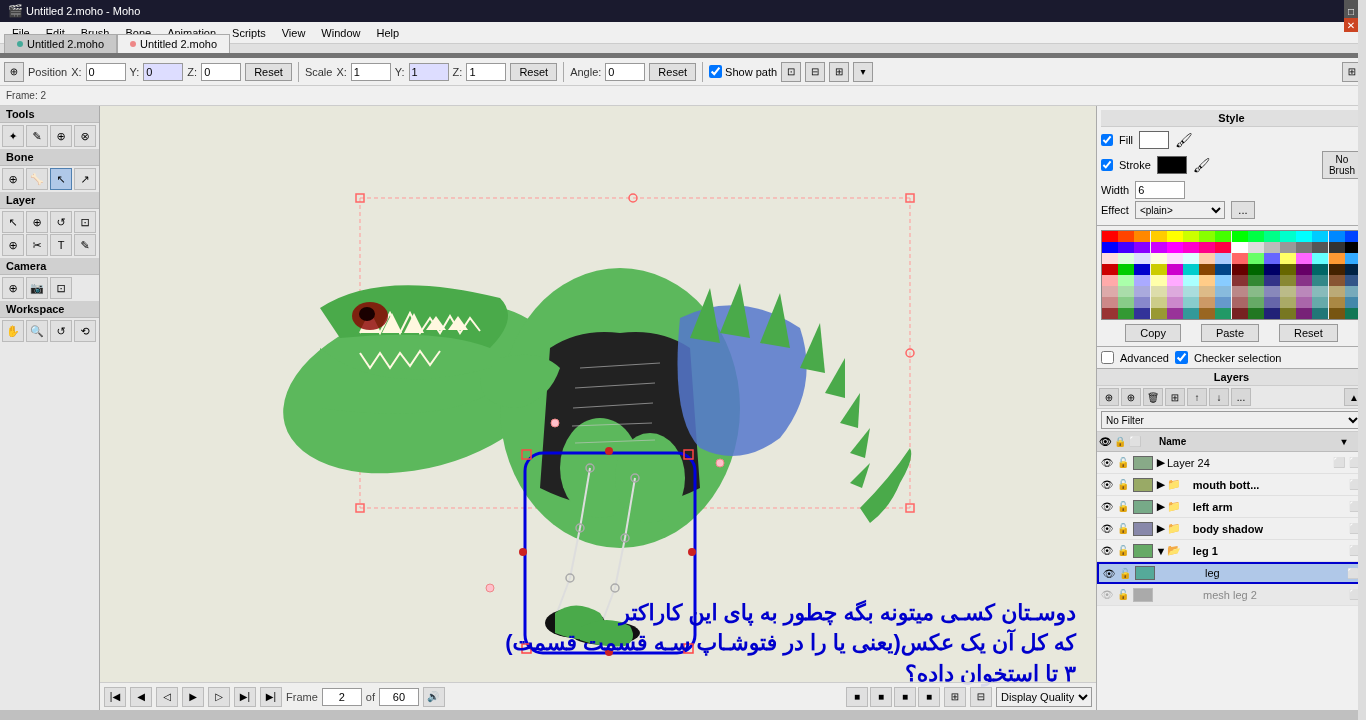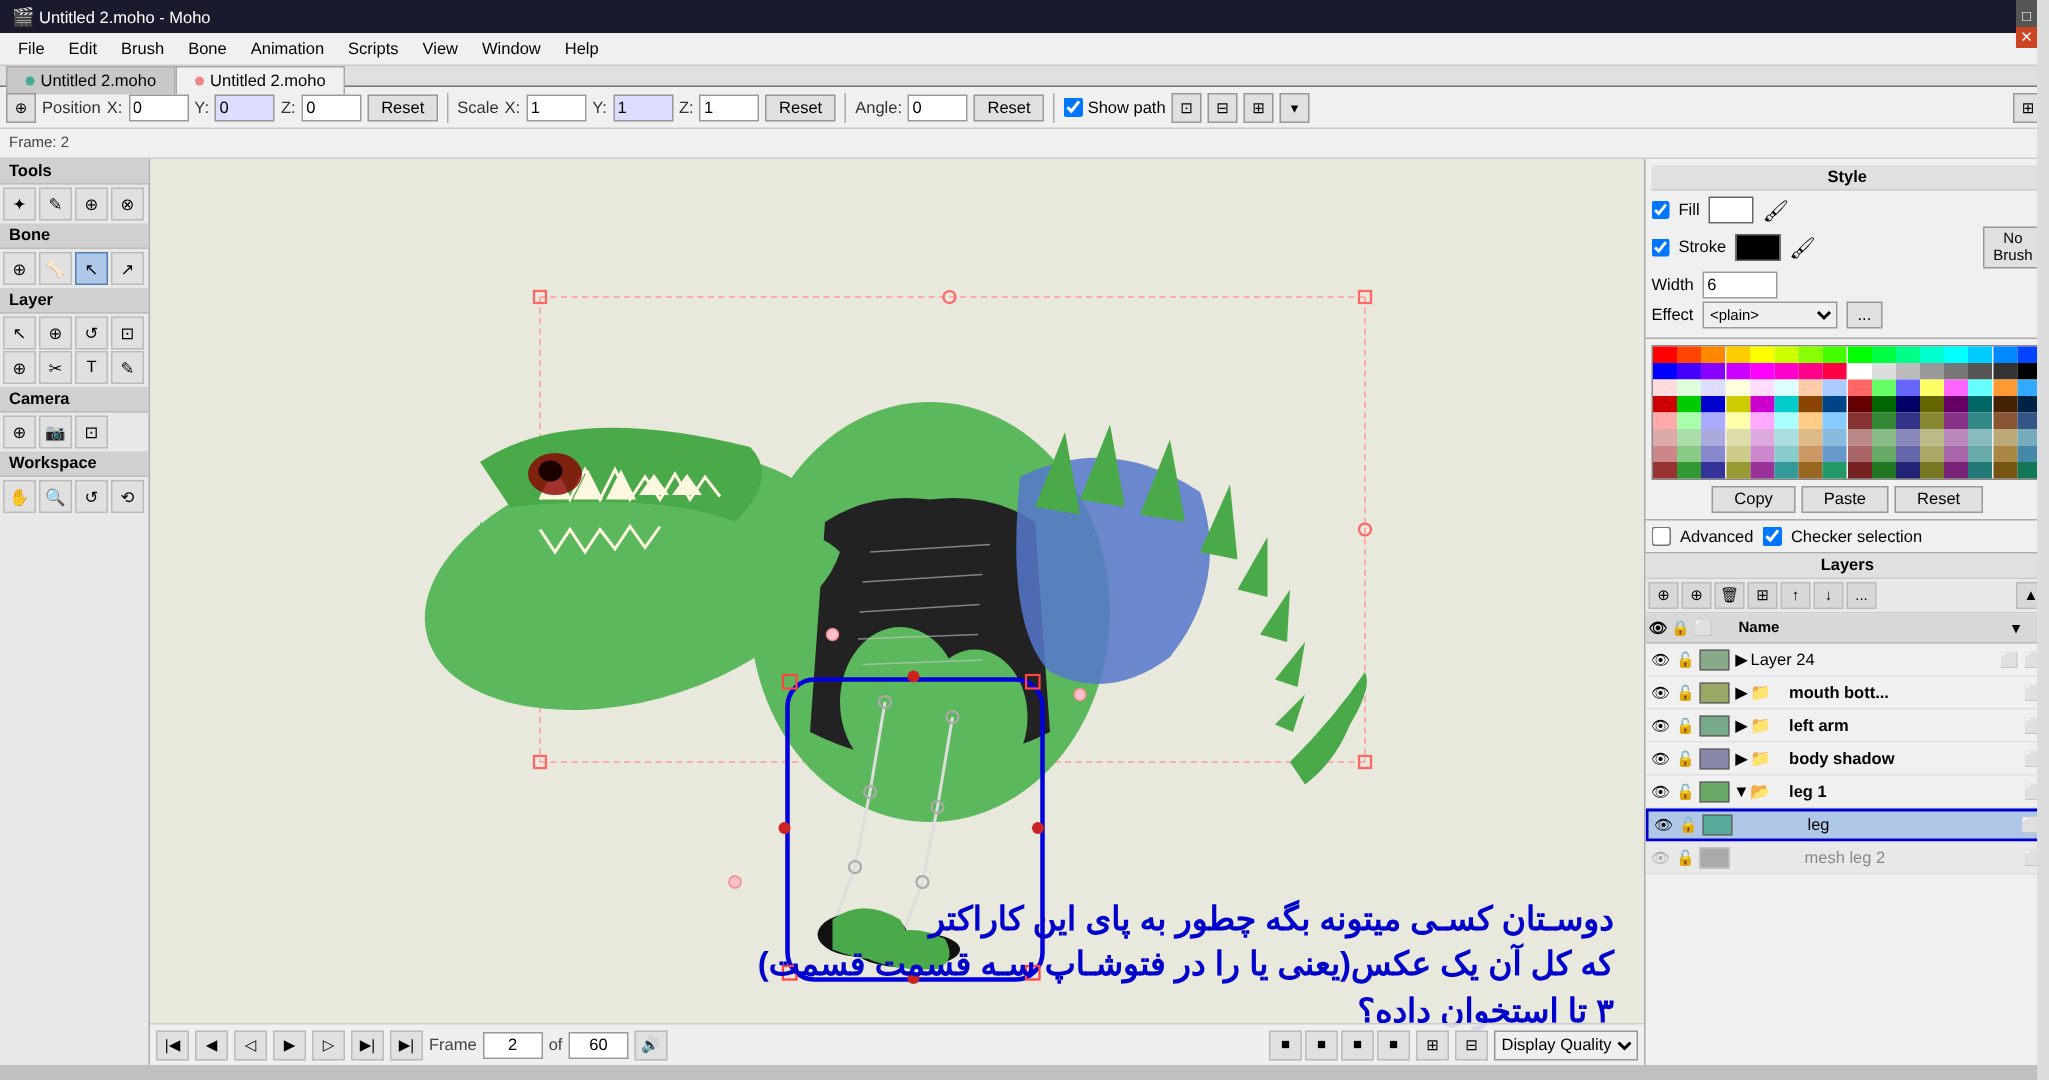--- a/index.html
+++ b/index.html
@@ -7,21 +7,21 @@
     
     
     #titlebar { height: 22px; background: #1a1a2e; display: flex; align-items: center; justify-content: space-between; padding: 0 8px; color: white; font-size: 11px; }
     .titlebar-btn { width: 14px; height: 14px; background: #555; border: none; color: white; font-size: 10px; cursor: pointer; display: flex; align-items: center; justify-content: center; }
     
     
     #menubar { height: 22px; background: #f0f0f0; display: flex; align-items: center; padding: 0 4px; border-bottom: 1px solid #ccc; }
     .menu-item { padding: 2px 8px; cursor: pointer; font-size: 11px; }
     
     
-    #tabbar { height: 14px; background: #e0e0e0; display: flex; align-items: flex-start; padding: 0 4px; border-bottom: 1px solid #737373; }
+    #tabbar { height: 14px; background: #e0e0e0; display: flex; align-items: flex-end; padding: 0 4px; border-bottom: 5px solid #737373; }
     .tab { padding: 3px 12px; background: #c8c8c8; border: 1px solid #aaa; border-bottom: none; cursor: pointer; font-size: 11px; display: flex; align-items: center; gap: 4px; }
     .tab.active { background: #f0f0f0; }
     .tab-dot { width: 6px; height: 6px; border-radius: 50%; background: #4a9; }
     .tab-dot-orange { width: 6px; height: 6px; border-radius: 50%; background: #e88; }
 
     
     #toolbar { height: 28px; background: #f0f0f0; display: flex; align-items: center; padding: 0 4px; gap: 4px; border-bottom: 1px solid #ccc; font-size: 11px; }
     .toolbar-label { color: #333; font-weight: normal; }
     .toolbar-input { width: 40px; height: 18px; border: 1px solid #999; padding: 0 2px; font-size: 11px; background: white; }
     .toolbar-btn { padding: 2px 8px; height: 18px; background: #e0e0e0; border: 1px solid #999; cursor: pointer; font-size: 11px; }
@@ -65,21 +65,21 @@
 
     
     #swatches-panel { padding: 4px; border-bottom: 1px solid #aaa; }
     .swatches-header { display: flex; align-items: center; gap: 6px; margin-bottom: 4px; }
     .swatches-label { font-weight: bold; font-size: 11px; }
     .swatches-select { font-size: 10px; height: 18px; border: 1px solid #999; }
     .color-grid { display: grid; grid-template-columns: repeat(16, 1fr); gap: 0; border: 1px solid #888; }
     .color-cell { width: 16px; height: 11px; cursor: pointer; }
 
     
-    .swatches-btns { display: flex; gap: 4px; margin-top: 4px; justify-content: center; }
+    .swatches-btns { display: flex; gap: 20px; margin-top: 4px; justify-content: center; }
     .swatches-btn { padding: 2px 14px; background: #e0e0e0; border: 1px solid #999; cursor: pointer; font-size: 11px; }
 
     
     .advanced-row { display: flex; align-items: center; gap: 6px; padding: 4px; border-bottom: 1px solid #aaa; }
 
     
     #layers-panel { flex: 1; display: flex; flex-direction: column; overflow: hidden; }
     .layers-title { font-weight: bold; text-align: center; padding: 2px; background: #e0e0e0; border-bottom: 1px solid #ccc; }
     .layers-toolbar { display: flex; gap: 2px; padding: 2px; background: #e8e8e8; border-bottom: 1px solid #ccc; align-items: center; }
     .layers-tool-btn { width: 20px; height: 18px; background: #d8d8d8; border: 1px solid #bbb; cursor: pointer; font-size: 10px; display: flex; align-items: center; justify-content: center; }
@@ -573,20 +573,25 @@
         <div class="layers-tool-btn">⊕</div>
         <div class="layers-tool-btn">🗑</div>
         <div class="layers-tool-btn">⊞</div>
         <div class="layers-tool-btn">↑</div>
         <div class="layers-tool-btn">↓</div>
         <div class="layers-tool-btn">...</div>
         <div style="flex:1"></div>
         <div class="layers-tool-btn">▲</div>
       </div>
 
+      <div class="layers-filter">
+        <select class="filter-select">
+          <option>No Filter</option>
+        </select>
+      </div>
 
       <div class="layers-header">
         <div class="layer-col-icons">👁 🔒 ⬜</div>
         <div class="layer-col-name">Name</div>
         <div class="layer-col-extra">▾</div>
       </div>
 
       <div class="layers-scrollbar-area">
 
         <div class="layer-row">

